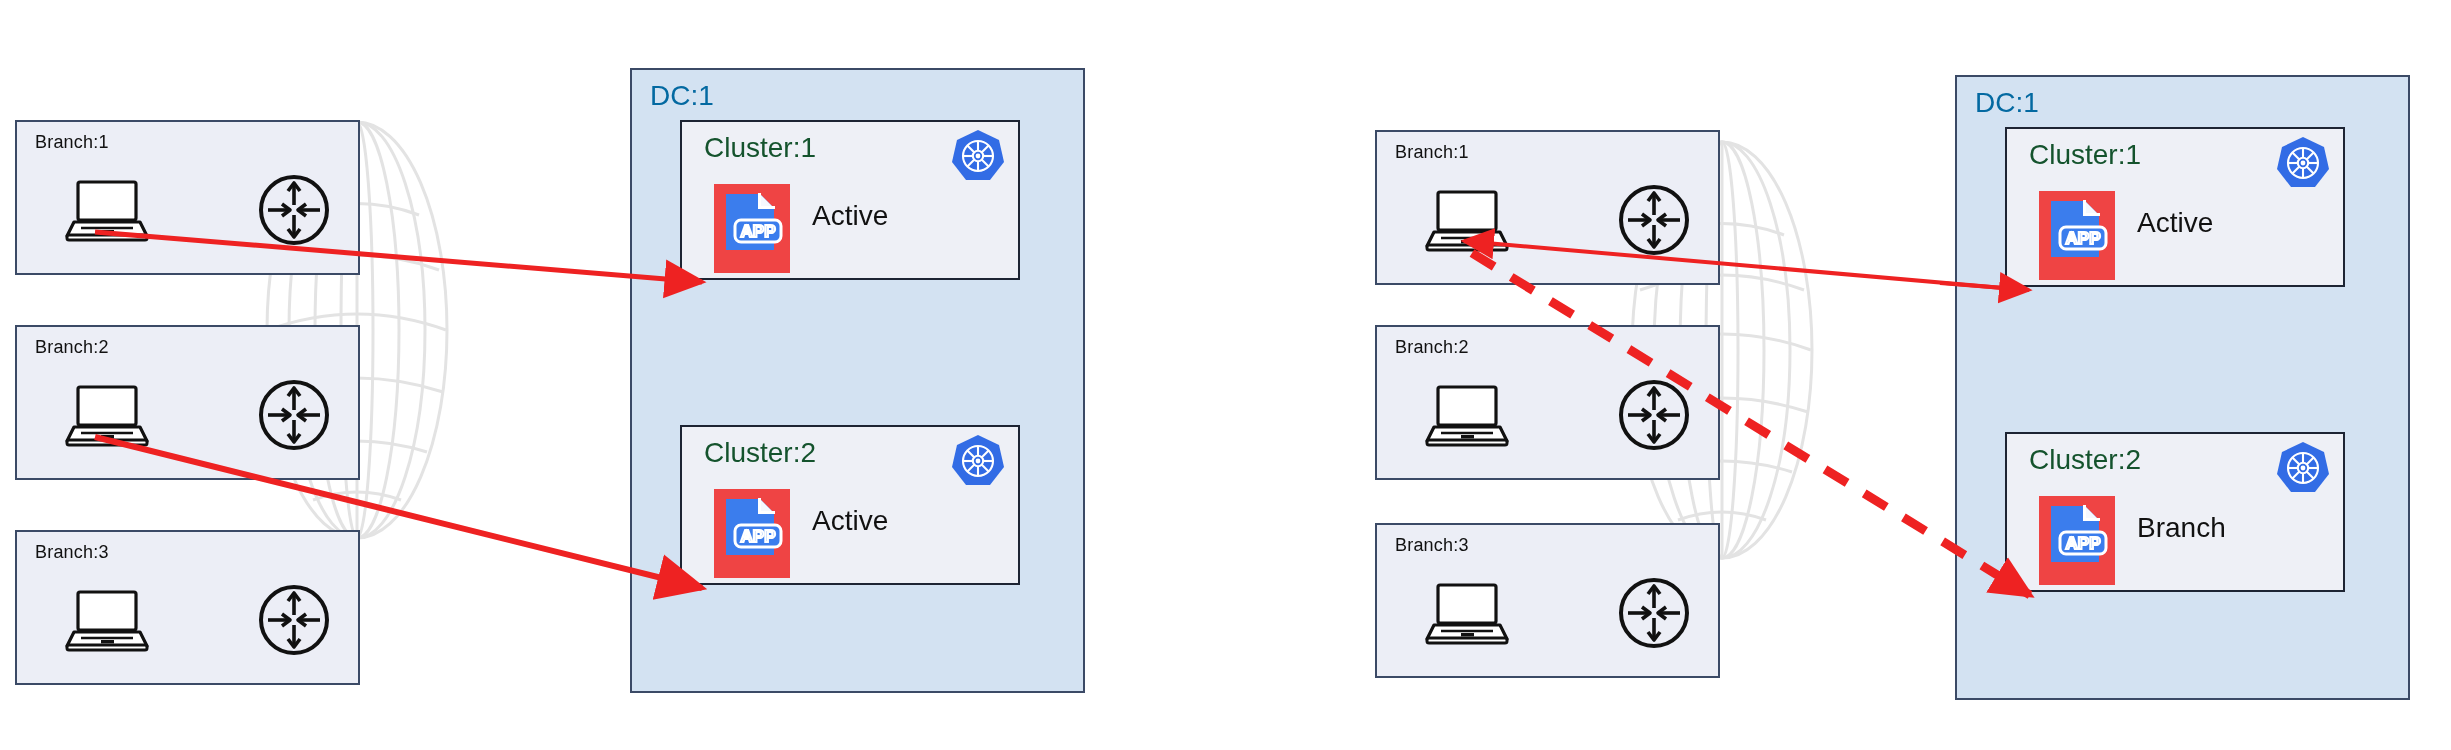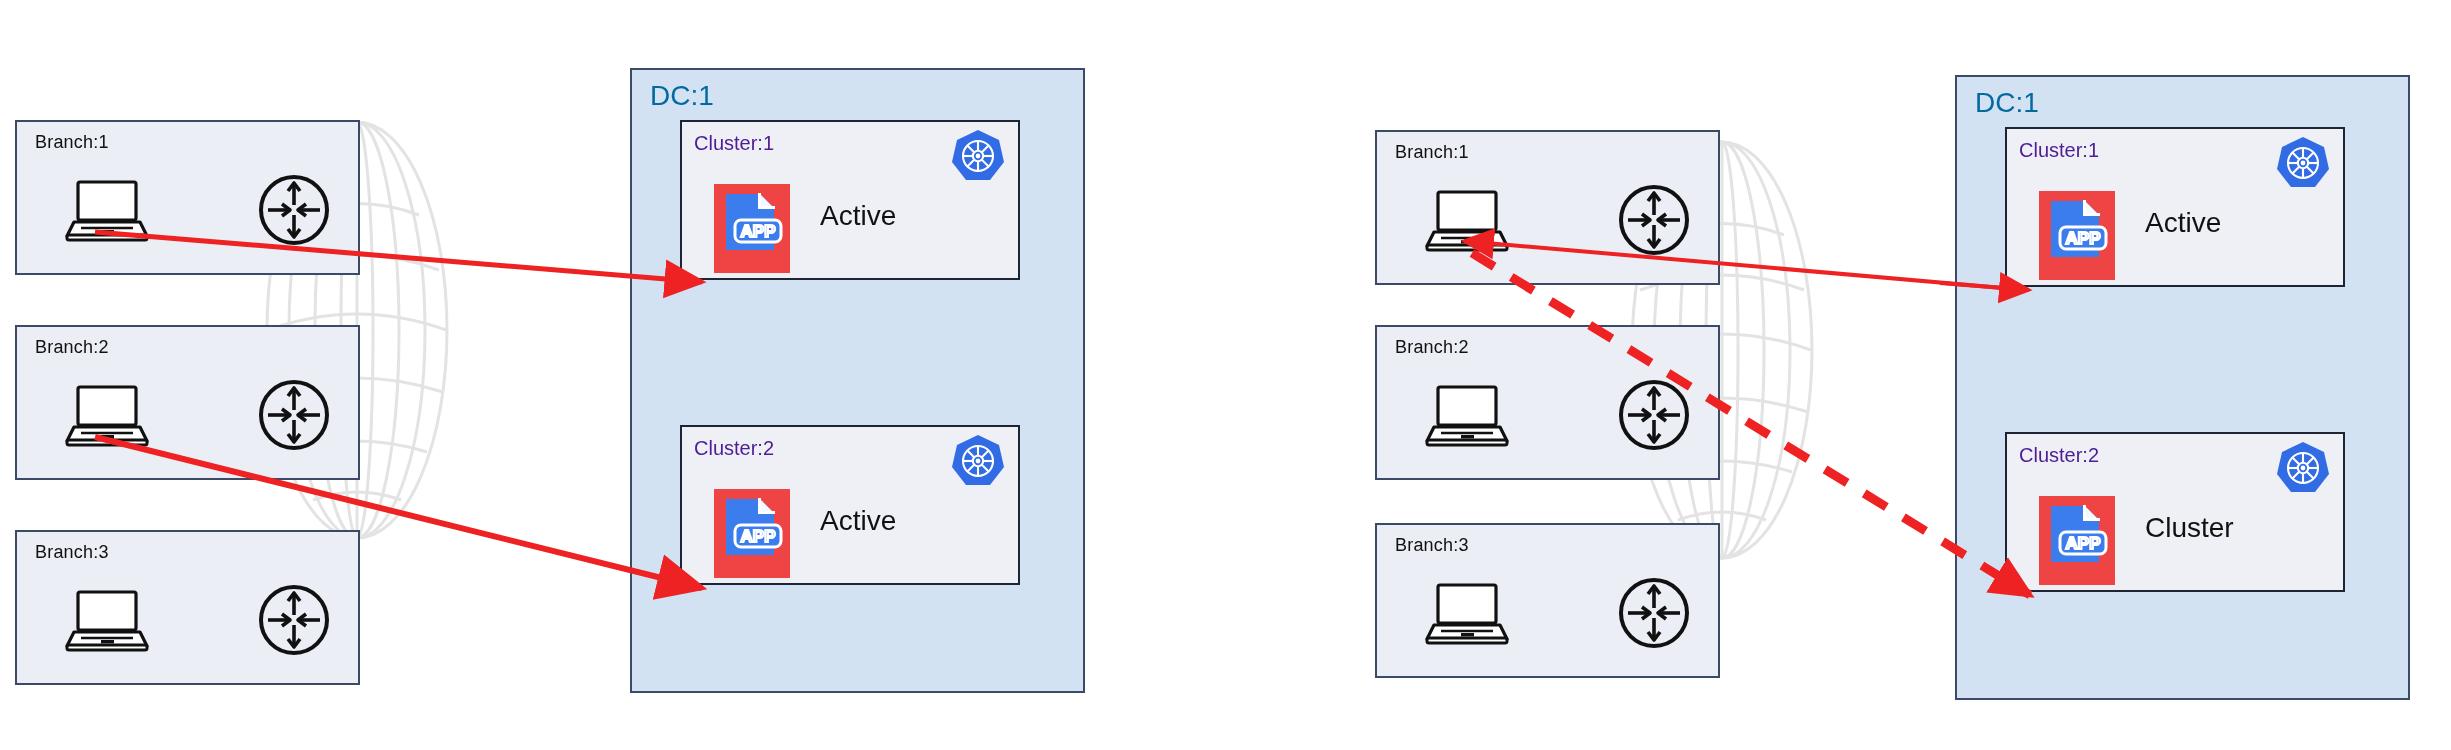--- a/index.html
+++ b/index.html
@@ -35,28 +35,28 @@
     position:absolute;left:18px;top:10px;
     font-size:28px;color:#0369a1;white-space:nowrap;
   }
   .cluster-box{
     position:absolute;
     background:#eef0f6;
     border:2px solid #1d2433;
     box-sizing:border-box;
   }
   .cluster-label{
-    position:absolute;left:12px;top:10px;
-    font-size:20px;color:#4c1d95;white-space:nowrap;
+    position:absolute;left:22px;top:10px;
+    font-size:28px;color:#14532d;white-space:nowrap;
   }
   .k8s-icon{position:absolute;right:12px;top:6px;width:56px;height:56px;}
   .app-icon{position:absolute;left:32px;top:62px;width:76px;height:89px;background:#ef4444;}
   .app-state{
     position:absolute;left:130px;top:78px;
-    font-size:28px;color:#111111;white-space:nowrap;margin-left:8px;
+    font-size:28px;color:#111111;white-space:nowrap;
   }
 
   .globe{position:absolute;opacity:1;}
   svg.linklayer{position:absolute;left:0;top:0;width:100%;height:100%;overflow:visible;pointer-events:none;}
 </style>
 </head>
 <body>
 
 <div id="stage">
 
@@ -375,21 +375,21 @@
         <div class="app-icon">
           <svg width="76" height="76" viewBox="0 0 76 76">
             <path d="M12 10 L46 10 L60 24 L60 66 L12 66 Z" fill="#3b7ded"></path>
             <path d="M46 10 L60 24 L46 24 Z" fill="#ffffff" opacity="0.95"></path>
             <rect x="44" y="9" width="3" height="16" fill="#ffffff"></rect>
             <rect x="45" y="22" width="16" height="3" fill="#ffffff"></rect>
             <rect x="21" y="36" width="46" height="22" rx="6" fill="#3b7ded" stroke="#ffffff" stroke-width="3"></rect>
             <text x="44" y="53" font-family="Liberation Sans, sans-serif" font-size="17" font-weight="bold" fill="none" stroke="#ffffff" stroke-width="2.2" text-anchor="middle">APP</text>
           </svg>
         </div>
-        <div class="app-state">Cluster</div>
+        <div class="app-state">Branch</div>
       </div>
     </div>
 
     <svg class="linklayer" viewBox="0 0 1211 750">
       <defs>
         <marker id="ah-r1" markerWidth="9" markerHeight="9" refX="7.5" refY="4.5" orient="auto">
           <path d="M0,0.6 L8.4,4.5 L0,8.4 Z" fill="#ee2222"></path>
         </marker>
         <marker id="ah-r2" markerWidth="9" markerHeight="9" refX="7.5" refY="4.5" orient="auto">
           <path d="M0,0.6 L8.4,4.5 L0,8.4 Z" fill="#ee2222"></path>

